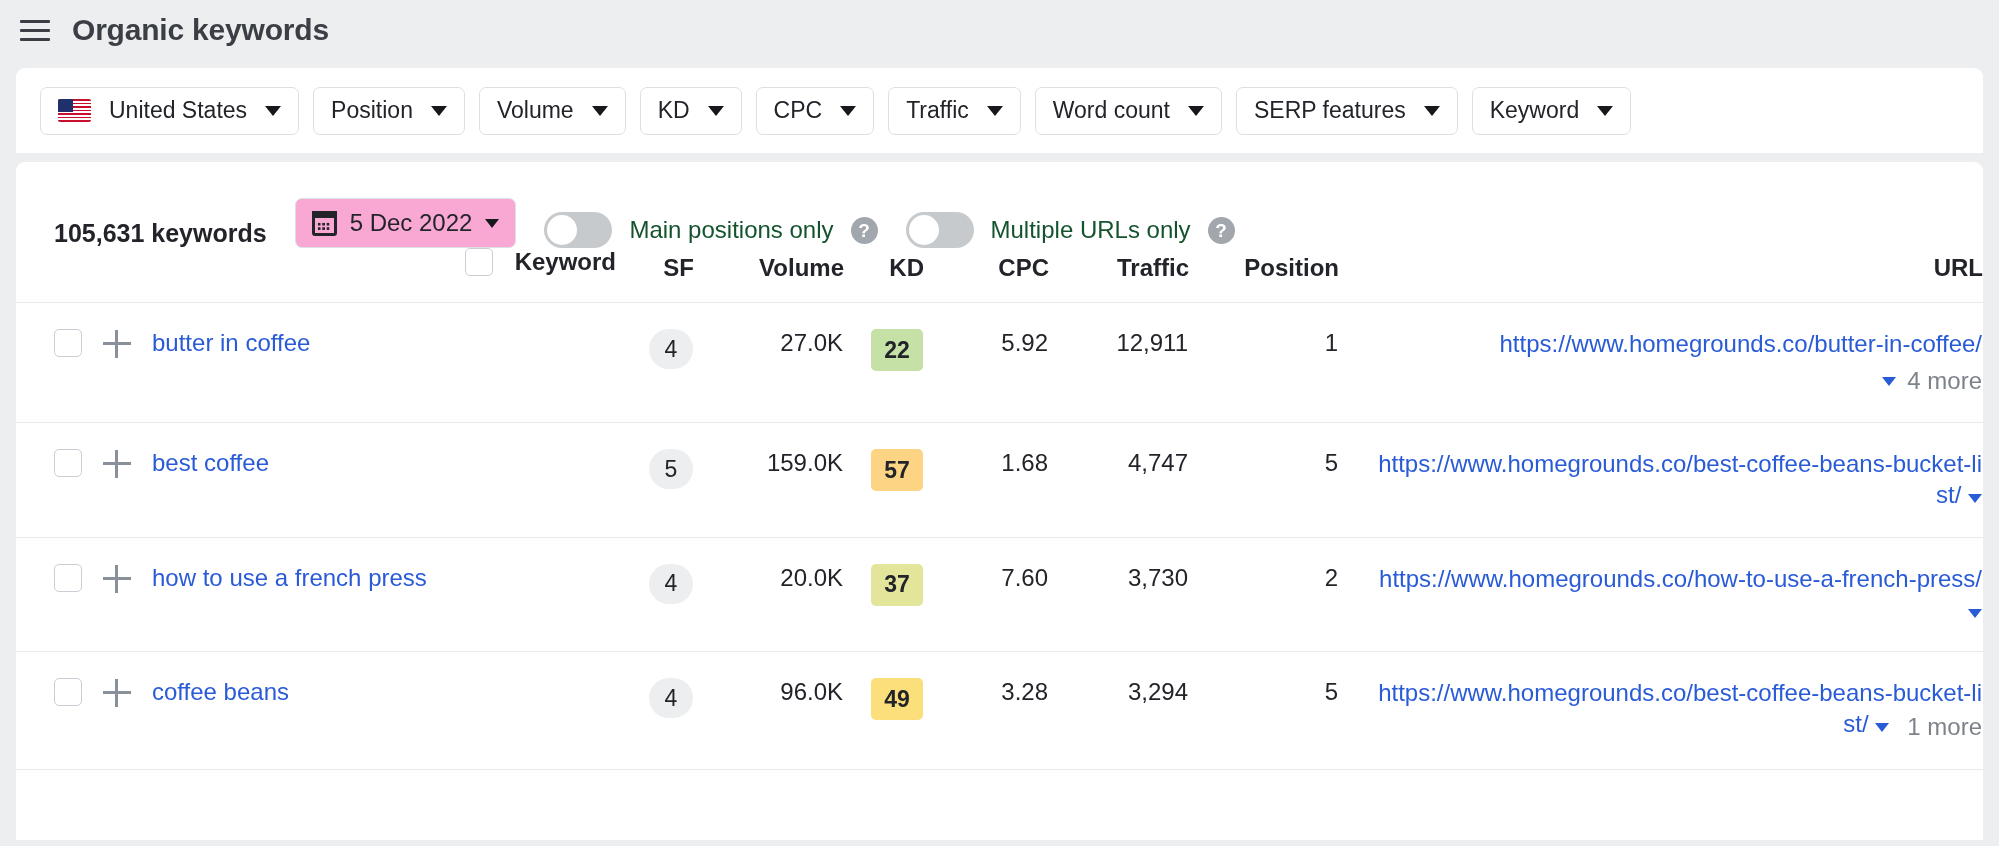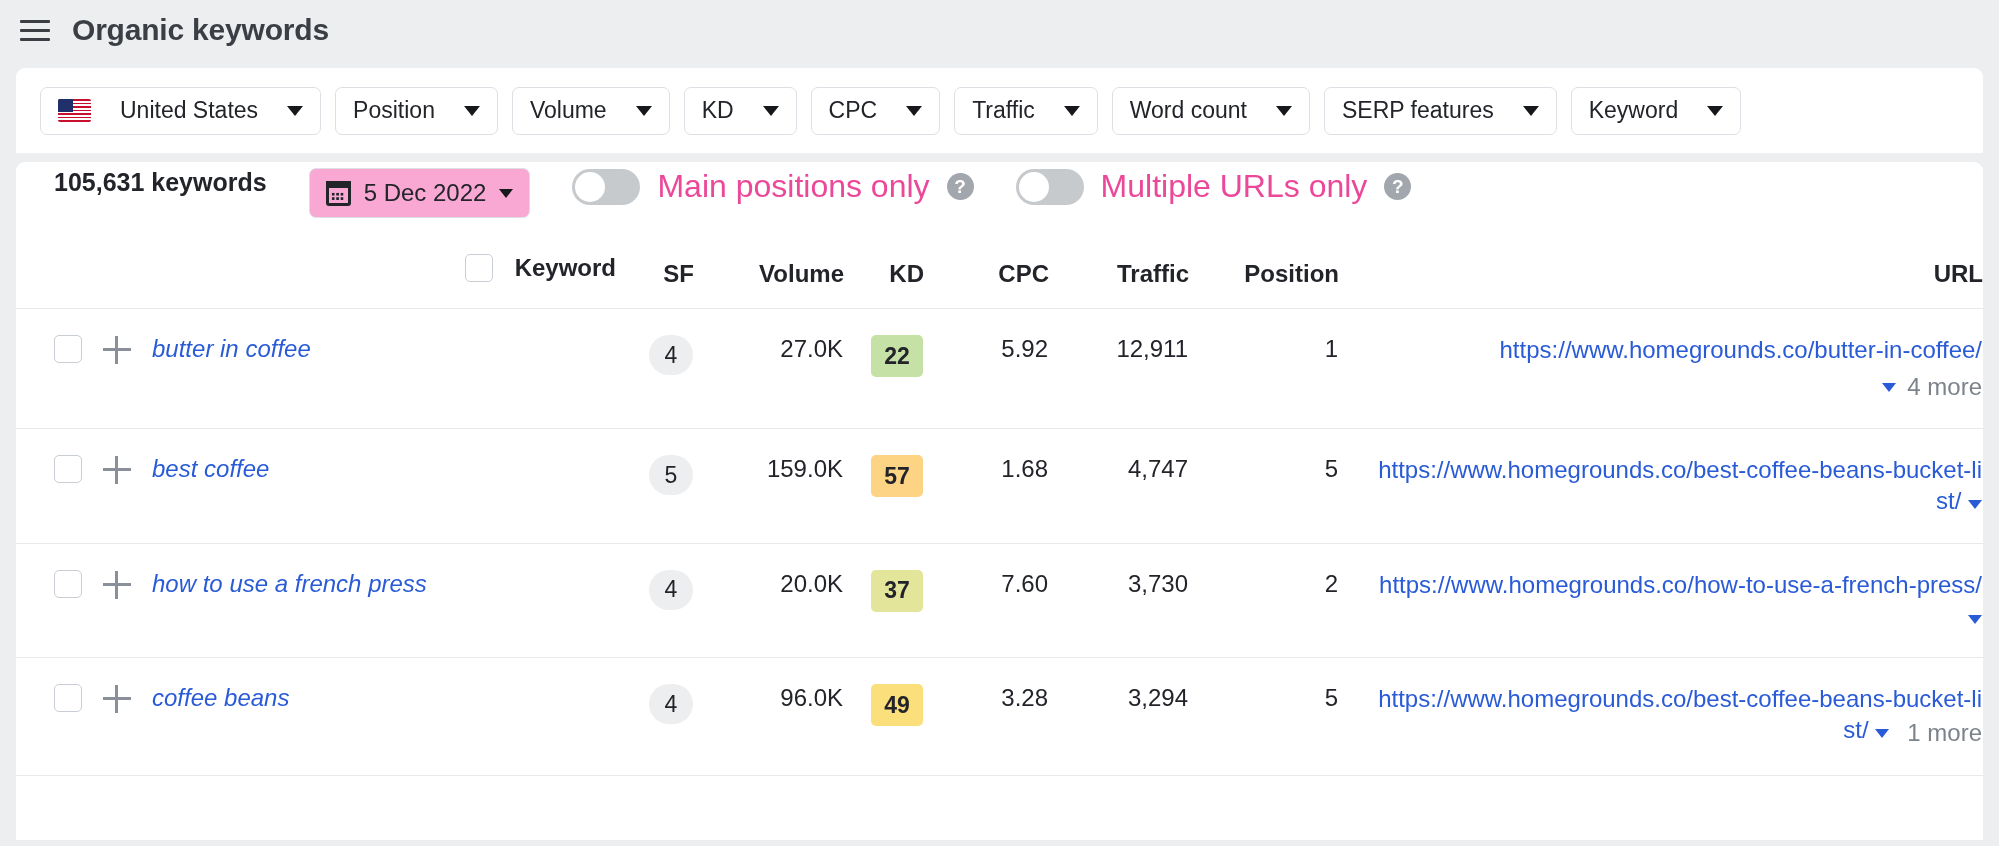--- a/index.html
+++ b/index.html
@@ -65,21 +65,21 @@
     align-items: center;
     gap: 14px;
     flex-wrap: nowrap;
     white-space: nowrap;
   }
   .filter-btn {
     height: 48px;
     box-sizing: border-box;
     display: inline-flex;
     align-items: center;
-    gap: 29px;
+    gap: 18px;
     padding: 0 17px;
     border: 1px solid #dcdfe3;
     border-radius: 7px;
     background: #fff;
     font-size: 23px;
     color: #22242a;
     cursor: pointer;
     flex: none;
   }
   .flag {
@@ -130,24 +130,23 @@
     margin: 9px 16px 0 16px;
     background: #ffffff;
     border-radius: 9px 9px 0 0;
     height: 678px;
     overflow: hidden;
   }
 
   .toolbar {
     height: 86px;
     display: flex;
-    align-items: flex-start;
+    align-items: flex-end;
     padding: 0 0 0 38px;
-    gap: 42px;
-    margin-top: 6px;
+    gap: 28px;
   }
   .kw-count {
     font-size: 25px;
     font-weight: bold;
     color: #22242a;
     white-space: nowrap;
   }
   .tool-btn {
     height: 50px;
     box-sizing: border-box;
@@ -202,22 +201,22 @@
     flex: none;
   }
   .toggle .knob {
     position: absolute;
     top: 3px; left: 3px;
     width: 30px; height: 30px;
     border-radius: 50%;
     background: #ffffff;
   }
   .toggle-label {
-    font-size: 32px;
-    color: #ec4899;
+    font-size: 24px;
+    color: #14532d;
   }
   .help-icon {
     width: 27px; height: 27px;
     border-radius: 50%;
     background: #a2a7ad;
     color: #ffffff;
     font-size: 19px;
     font-weight: bold;
     display: inline-flex;
     align-items: center;
@@ -272,21 +271,20 @@
     border-radius: 5px;
     background: #fff;
     cursor: pointer;
     flex: none;
     box-sizing: border-box;
   }
   .kw-cell {
     display: flex;
     align-items: flex-start;
     gap: 21px;
-    font-style: italic;
   }
   .plus-icon {
     width: 28px; height: 28px;
     position: relative;
     flex: none;
     cursor: pointer;
     margin-top: 1px;
   }
   .plus-icon::before,
   .plus-icon::after {

